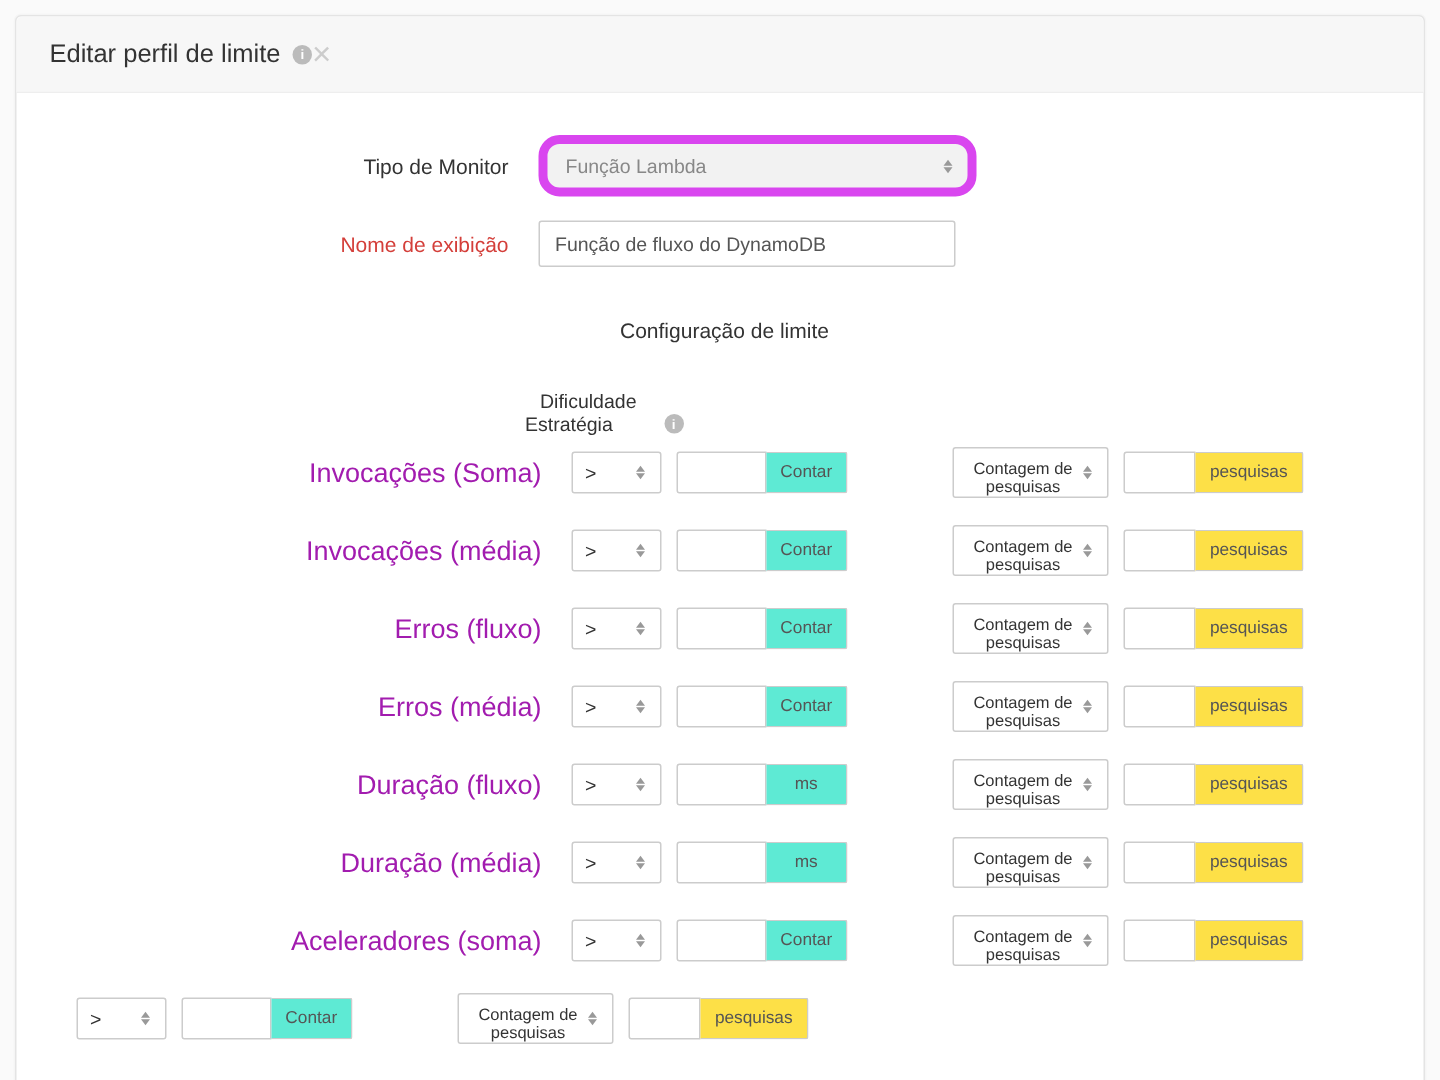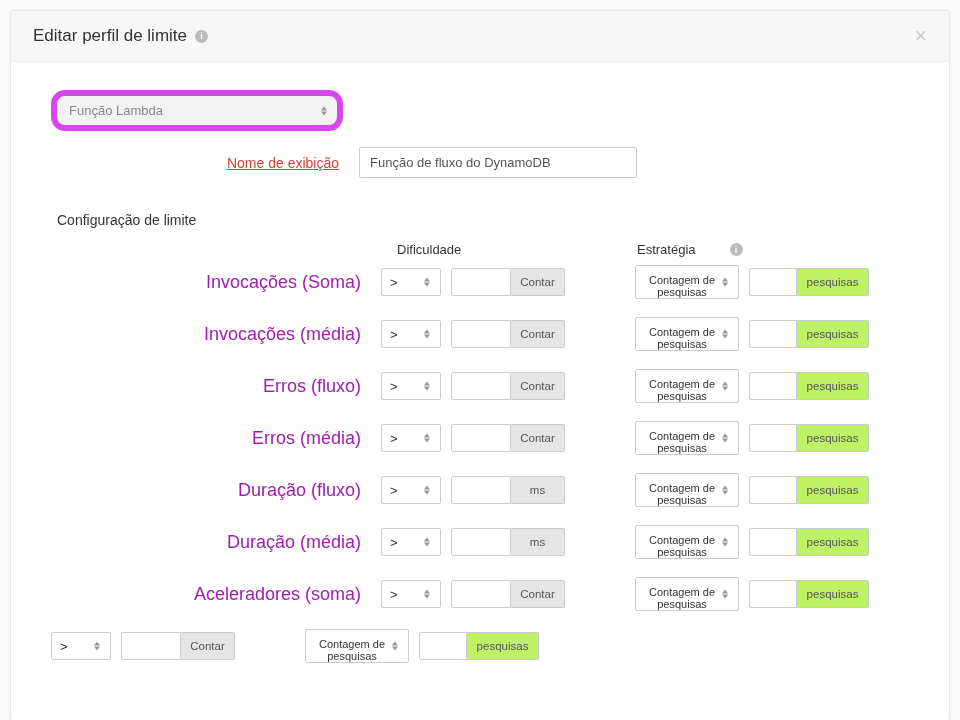--- a/index.html
+++ b/index.html
@@ -2,95 +2,96 @@
 <html><head>
 <meta charset="utf-8">
 <style>
   * { box-sizing: border-box; margin: 0; padding: 0; }
   html, body { width: 960px; height: 720px; font-family: "Helvetica Neue", Helvetica, Arial, sans-serif; font-size: 13px; color: #333; background: #fafafa; }
   .modal {
     width: 940px; margin: 10px; background: #fff; border: 1px solid #e4e4e4; border-radius: 4px;
     box-shadow: 0 0 0 1px rgba(0,0,0,0.02);
   }
   .modal-header {
-    display: flex; align-items: center; justify-content: space-between;
+    display: flex; align-items: center; 
     padding: 14px 22px; border-bottom: 1px solid #eee; background: #f7f7f7; border-radius: 4px 4px 0 0;
   }
   .modal-title { font-size: 17px; font-weight: 500; color: #333; display: flex; align-items: center; gap: 8px; }
   .info-icon {
     display: inline-flex; width: 13px; height: 13px; border-radius: 50%; background: #bbb; color: #fff;
     font-size: 9px; font-weight: bold; align-items: center; justify-content: center; font-style: normal;
   }
   .close-x { font-size: 22px; color: #ccc; cursor: pointer; line-height: 1; }
   .modal-body { padding: 28px 40px 40px 40px; }
   .form-row { display: flex; align-items: center; margin-bottom: 16px; }
   .form-label { width: 308px; text-align: right; padding-right: 20px; font-size: 14px; color: #333; }
-  .form-label.required { color: #d43f3a; text-decoration: underline; }
+  .form-label.required { color: #d43f3a; }
   .select-disabled {
     padding: 7px 28px 7px 12px; border: 6px solid #d946ef; background: #f2f2f2; border-radius: 14px;
     color: #888; font-size: 13px; width: 292px; position: relative; display: inline-flex; align-items: center;
   }
   .select-disabled::after {
     content: ""; position: absolute; right: 12px; top: 50%; transform: translateY(-50%);
     width: 0; height: 0;
   }
   .updn {
     position: absolute; right: 10px; top: 50%; transform: translateY(-50%); display: flex; flex-direction: column; gap: 1px;
   }
   .updn .up, .updn .dn { width: 0; height: 0; border-left: 3px solid transparent; border-right: 3px solid transparent; }
   .updn .up { border-bottom: 4px solid #999; }
   .updn .dn { border-top: 4px solid #999; }
   .text-input {
     padding: 7px 10px; border: 1px solid #ccc; border-radius: 2px; width: 278px; font-size: 13px; color: #555;
   }
-  .section-title { font-size: 14px; color: #333; margin: 34px 0 14px 6px; }
-  .col-headers { display: flex; align-items: center; margin-bottom: 8px; }
+  .section-title { font-size: 14px; color: #333; margin: 34px 0 32px 6px; text-align: center; }
+  .col-headers { display: flex; align-items: center; margin-bottom: 8px; flex-direction: column; }
   .col-headers .spacer-label { width: 346px; }
   .col-headers .hcell { font-size: 13px; color: #333; display: flex; align-items: center; gap: 6px; }
   .col-headers .h-sev { width: 240px; }
   .col-headers .h-str { width: 260px; gap: 34px; }
   .metric-row { display: flex; align-items: center; margin-bottom: 18px; }
   .metric-label { width: 330px; text-align: right; padding-right: 20px; font-size: 18px; color: #a21caf; }
   .op-select {
     position: relative; width: 60px; height: 28px; border: 1px solid #ccc; border-radius: 2px; background: #fff;
     display: inline-flex; align-items: center; padding: 0 8px; font-size: 13px; color: #333; margin-right: 10px;
   }
   .val-input { width: 60px; height: 28px; border: 1px solid #ccc; border-radius: 2px 0 0 2px; padding: 0 6px; font-size: 13px; }
   .unit-box {
-    width: 54px; height: 28px; border: 1px solid #ccc; border-left: none; background: #e5e5e5; display: inline-flex;
+    width: 54px; height: 28px; border: 1px solid #ccc; border-left: none; background: #5eead4; display: inline-flex;
     align-items: center; justify-content: center; font-size: 11.5px; color: #555; border-radius: 0 2px 2px 0;
   }
   .group { display: inline-flex; align-items: center; }
   .gap { width: 70px; }
   .strategy-select {
     position: relative; width: 104px; height: 34px; border: 1px solid #ccc; border-radius: 2px; background: #fff;
     display: inline-flex; align-items: flex-end; padding: 0 18px 0 8px; font-size: 11px; line-height: 1.1; color: #333; margin-right: 10px;
     text-align: center; justify-content: center;
   }
   .polls-input { width: 48px; height: 28px; border: 1px solid #ccc; border-radius: 2px 0 0 2px; padding: 0 6px; font-size: 13px; }
   .polls-unit {
-    width: 72px; height: 28px; border: 1px solid #ccc; border-left: none; background: #bef264; display: inline-flex;
+    width: 72px; height: 28px; border: 1px solid #ccc; border-left: none; background: #fde047; display: inline-flex;
     align-items: center; justify-content: center; font-size: 11.5px; color: #555; border-radius: 0 2px 2px 0;
   }
 </style>
 </head>
 <body>
 
 <div class="modal">
   <div class="modal-header">
     <div class="modal-title">
       <span>Editar perfil de limite</span>
       <span class="info-icon">i</span>
     </div>
     <div class="close-x">×</div>
   </div>
 
   <div class="modal-body">
 
     <div class="form-row">
+      <div class="form-label">Tipo de Monitor</div>
       <div class="select-disabled">
         <span>Função Lambda</span>
         <span class="updn">
             <span class="up"></span>
             <span class="dn"></span>
           </span>
       </div>
     </div>
 
     <div class="form-row">

